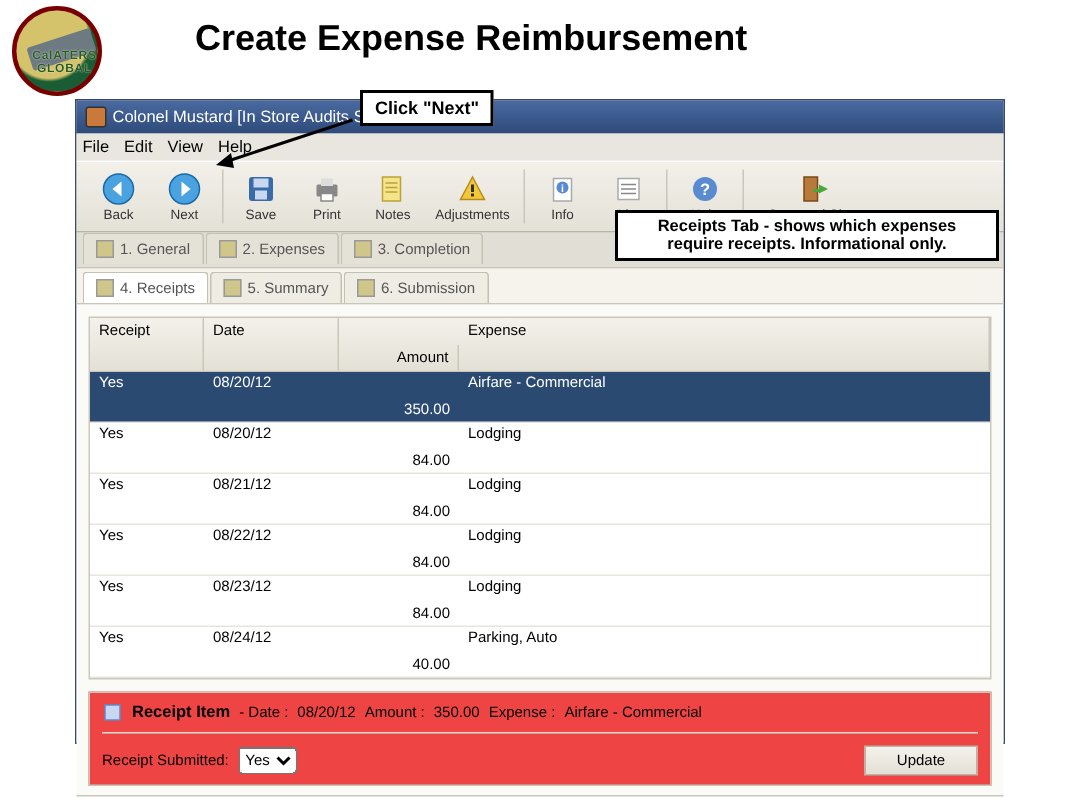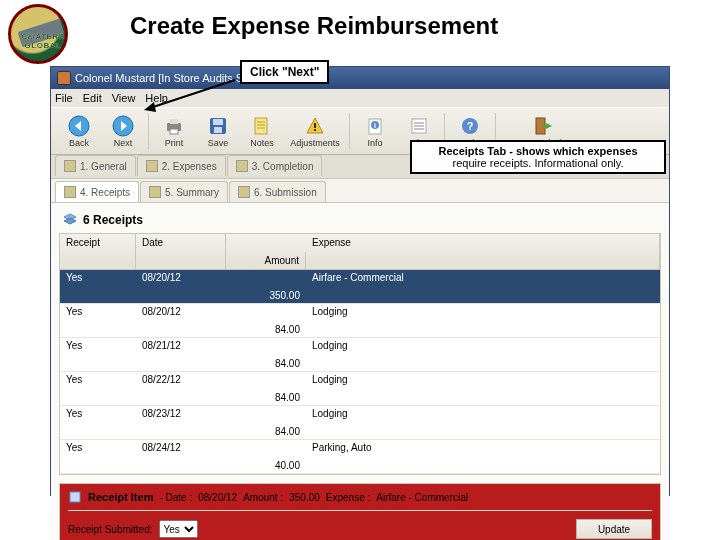--- a/index.html
+++ b/index.html
@@ -46,32 +46,32 @@
   .ghdr div { padding: 3px 6px; border-right: 1px solid #c9c6ba; }
   .col-rec { width: 76px; }
   .col-date { width: 90px; }
   .col-amt { width: 80px; text-align: right; margin-top: 18px; }
   .col-exp { flex: 1; }
   .grow { display: flex; font-size: 10px; border-bottom: 1px solid #e7e5dd; }
   .grow div { padding: 2px 6px; white-space: nowrap; }
   .grow .col-amt { text-align: right; }
   .grow.sel { background: #2b4a72; color: #fff; }
 
-  .detail { margin-top: 8px; border: 1px solid #c9c6ba; background: #b91c1c; padding: 6px 8px; }
+  .detail { margin-top: 8px; border: 1px solid #c9c6ba; background: #ef4444; padding: 6px 8px; }
   .detail-hdr { display: flex; align-items: center; gap: 6px; font-size: 10px; padding-bottom: 6px; border-bottom: 1px solid #e1ded4; }
   .detail-hdr .lbl { font-weight: bold; font-size: 11px; }
   .detail-row { display: flex; align-items: center; gap: 6px; padding-top: 8px; font-size: 10px; }
   .detail-row select { font-size: 10px; height: 18px; }
   .detail-row .spacer { flex: 1; }
   .upd-btn { width: 76px; height: 20px; background: linear-gradient(#f3f1ea,#e3e0d6); border: 1px solid #b8b5a8; font-size: 10px; }
 
   .callout { position: absolute; background: #fff; border: 2px solid #000; padding: 3px 8px; font-size: 12px; font-weight: bold; pointer-events: none; }
   .callout.c1 { top: 60px; left: 240px; }
   .callout.c2 { top: 140px; left: 410px; width: 256px; font-size: 11px; text-align: center; }
-  .callout.c2 .l2 { font-weight: normal; }
+  .callout.c2 .l2 { font-weight: bold; }
 
   .arrow-line { position: absolute; top: 72px; left: 140px; width: 100px; height: 40px; pointer-events: none; }
 </style>
 </head>
 <body>
 
 <div class="logo">
   <div class="ring">
       <div class="plane"></div>
     </div>
@@ -110,36 +110,36 @@
             <circle cx="11" cy="11" r="10" fill="#4aa3e0" stroke="#1a6aa8"></circle>
             <path d="M9 6 L15 11 L9 16 Z" fill="#fff"></path>
           </svg>
       </div>
       <span>Next</span>
     </div>
     <div class="tsep"></div>
     <div class="tbtn">
       <div class="ic">
         <svg width="20" height="20" viewBox="0 0 20 20">
+            <rect x="2" y="2" width="16" height="16" rx="2" fill="#3a6aa8"></rect>
+            <rect x="5" y="3" width="10" height="6" fill="#c8d8f0"></rect>
+            <rect x="6" y="11" width="8" height="6" fill="#c8d8f0"></rect>
+          </svg>
+      </div>
+      <span>Save</span>
+    </div>
+    <div class="tbtn">
+      <div class="ic">
+        <svg width="20" height="20" viewBox="0 0 20 20">
             <rect x="3" y="7" width="14" height="8" rx="1" fill="#888"></rect>
             <rect x="6" y="3" width="8" height="5" fill="#ddd"></rect>
             <rect x="6" y="13" width="8" height="5" fill="#fff" stroke="#888"></rect>
           </svg>
       </div>
       <span>Print</span>
-    </div>
-    <div class="tbtn">
-      <div class="ic">
-        <svg width="20" height="20" viewBox="0 0 20 20">
-            <rect x="2" y="2" width="16" height="16" rx="2" fill="#3a6aa8"></rect>
-            <rect x="5" y="3" width="10" height="6" fill="#c8d8f0"></rect>
-            <rect x="6" y="11" width="8" height="6" fill="#c8d8f0"></rect>
-          </svg>
-      </div>
-      <span>Save</span>
     </div>
     <div class="tbtn">
       <div class="ic">
         <svg width="20" height="20" viewBox="0 0 20 20">
             <rect x="3" y="2" width="12" height="16" fill="#f5e48a" stroke="#bba23a"></rect>
             <line x1="5" y1="6" x2="13" y2="6" stroke="#bba23a"></line>
             <line x1="5" y1="9" x2="13" y2="9" stroke="#bba23a"></line>
             <line x1="5" y1="12" x2="13" y2="12" stroke="#bba23a"></line>
           </svg>
       </div>
@@ -224,29 +224,20 @@
         <div class="tic"></div>
         <span>5. Summary</span>
       </div>
     <div class="tab">
         <div class="tic"></div>
         <span>6. Submission</span>
       </div>
   </div>
 
   <div class="content">
-    <div class="receipts-hdr">
-      <div class="cube">
-        <svg width="14" height="14" viewBox="0 0 14 14">
-            <polygon points="7,1 13,4 7,7 1,4" fill="#8ab4e0" stroke="#5a8ad0"></polygon>
-            <polygon points="7,5 13,8 7,11 1,8" fill="#6a9ad0" stroke="#4a7ab0"></polygon>
-          </svg>
-      </div>
-      <span>6 Receipts</span>
-    </div>
 
     <div class="grid">
       <div class="ghdr">
         <div class="col-rec">Receipt</div>
         <div class="col-date">Date</div>
         <div class="col-amt">Amount</div>
         <div class="col-exp">Expense</div>
       </div>
       <div class="grow sel">
         <div class="col-rec">Yes</div>

